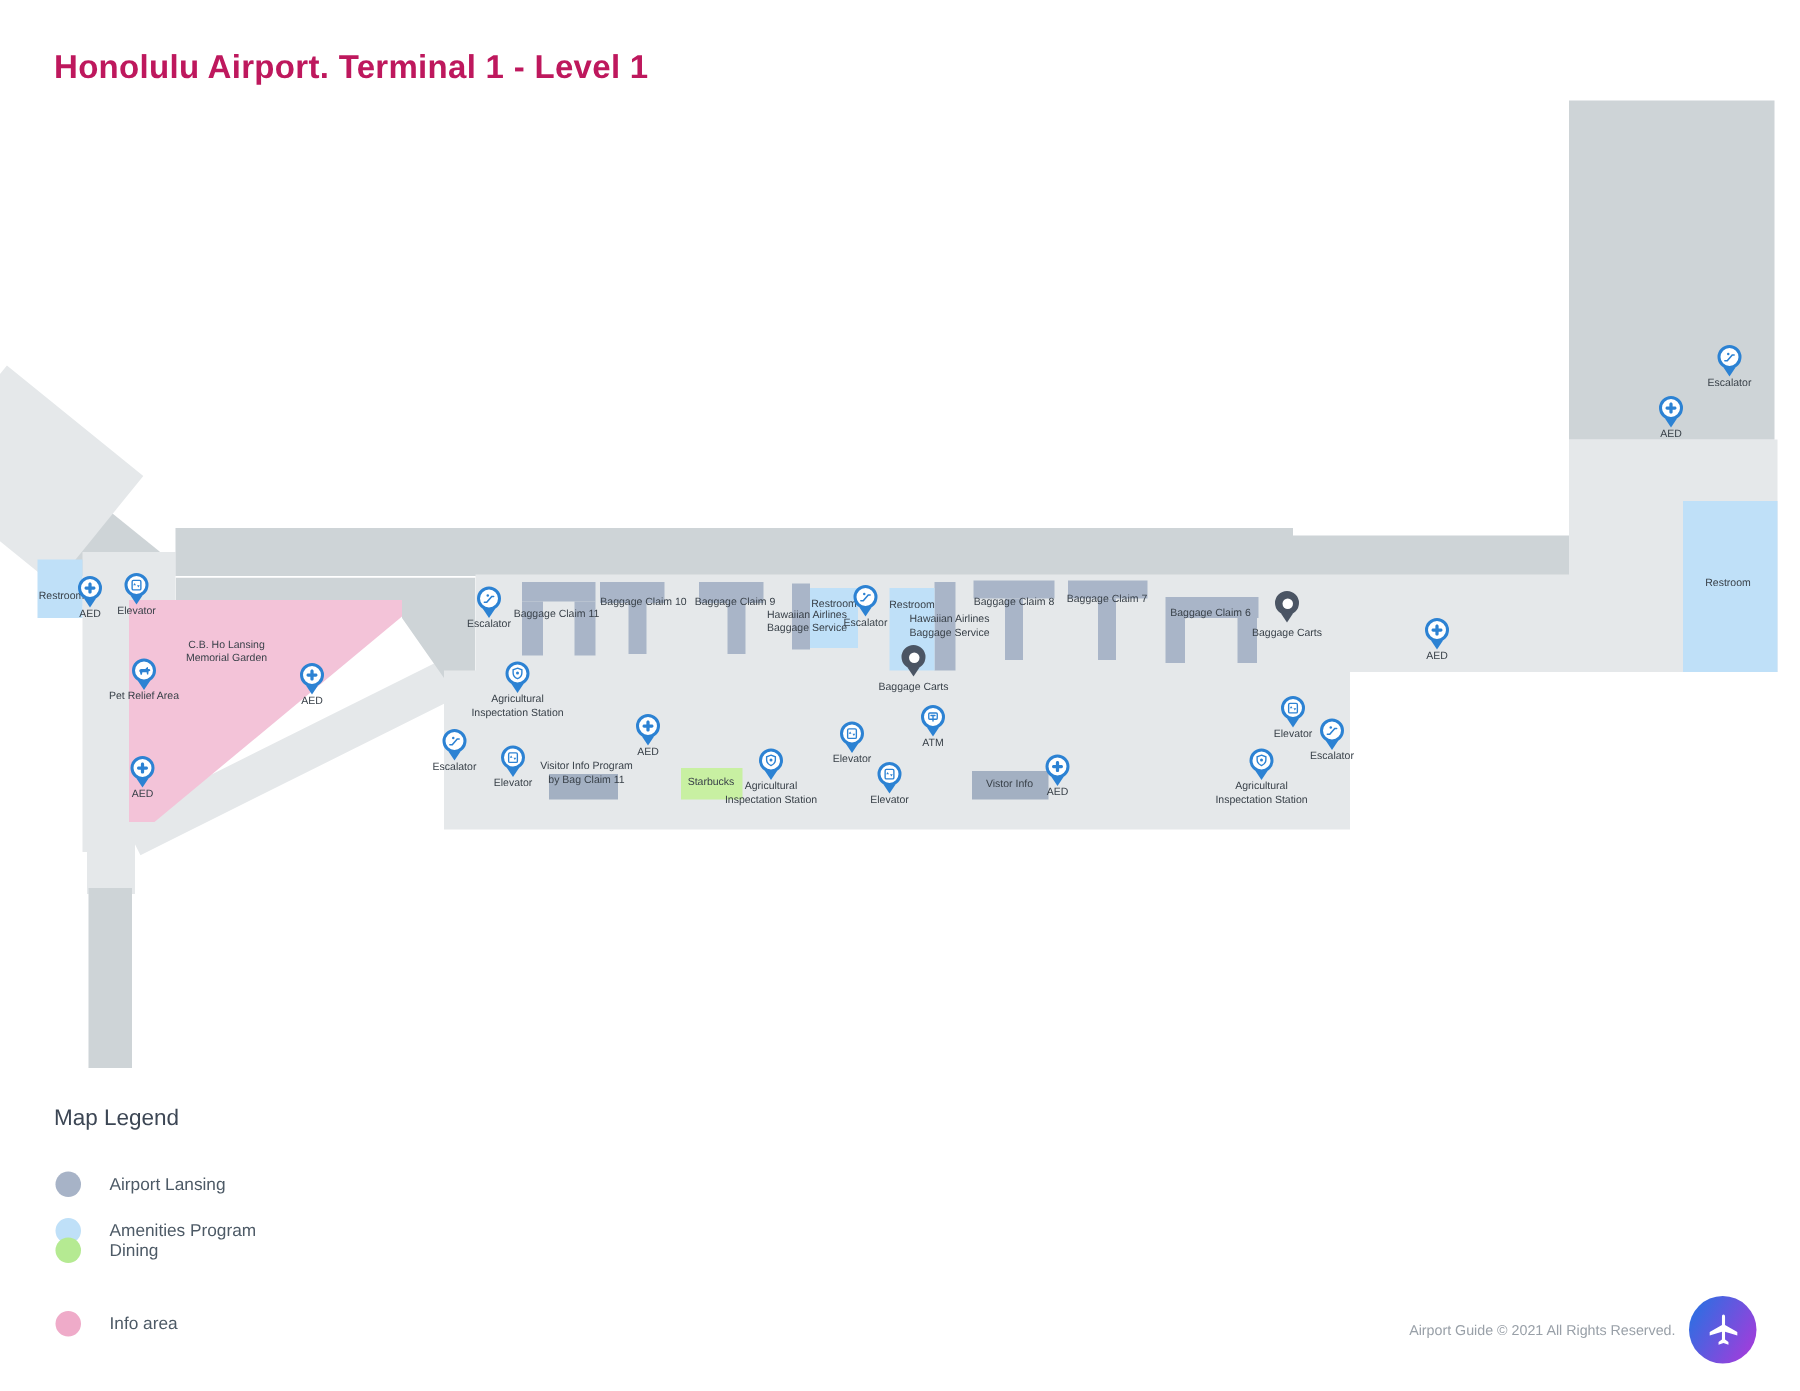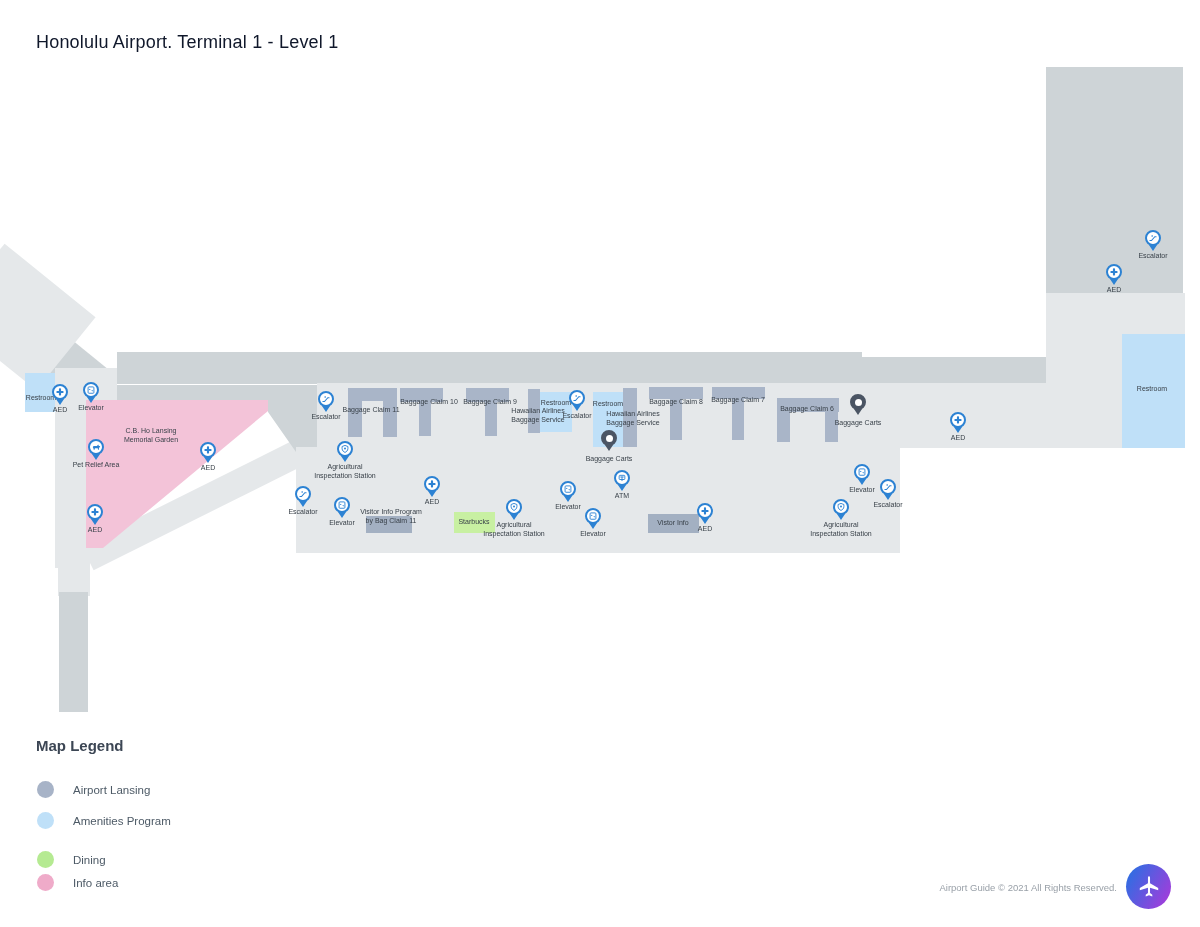--- a/index.html
+++ b/index.html
@@ -1,38 +1,38 @@
 <!DOCTYPE html>
 <html><head>
 <meta charset="utf-8">
 <style>
   * { margin:0; padding:0; box-sizing:border-box; }
   html,body { width:1200px; height:927px; background:#ffffff; overflow:hidden;
     font-family:"Liberation Sans","DejaVu Sans",sans-serif; }
   #stage { position:relative; width:1200px; height:927px; }
-  .page-title { position:absolute; left:36px; top:32px; font-size:18px; font-weight:400;
-    color:#0f172a; letter-spacing:.2px; }
+  .page-title { position:absolute; left:36px; top:32px; font-size:22px; font-weight:700;
+    color:#be185d; letter-spacing:.2px; }
   
   #map { position:absolute; left:0; top:0; width:1200px; height:927px; }
   .zone, .belt, .area { position:absolute; }
   .map-label { position:absolute; transform:translate(-50%,-50%); font-size:7px; line-height:1.3;
     color:#394149; text-align:center; white-space:pre; pointer-events:none; }
   
   .pin { position:absolute; width:0; height:0; }
   .pin-head { position:absolute; left:-8px; top:-8px; width:16px; height:16px; border-radius:50%;
     background:#ffffff; border:2.3px solid #2c82d3; display:flex; align-items:center; justify-content:center; }
   .pin-tail { position:absolute; left:-4px; top:7px; width:0; height:0;
     border-left:4px solid transparent; border-right:4px solid transparent; border-top:6px solid #2c82d3; }
   .pin.dark .pin-head { background:#4b5564; border-color:#4b5564; }
   .pin.dark .pin-tail { border-top-color:#4b5564; }
   .pin-dot { width:7px; height:7px; border-radius:50%; background:#ffffff; }
   .pin-label { position:absolute; transform:translateX(-50%); font-size:7px; line-height:1.3;
     color:#394149; text-align:center; white-space:pre; }
   
-  .legend-title { position:absolute; left:36px; top:737px; font-size:15px; font-weight:700; color:#3c4654; }
+  .legend-title { position:absolute; left:36px; top:737px; font-size:15px; font-weight:400; color:#3c4654; }
   .legend-item { position:absolute; left:37px; height:17px; display:flex; align-items:center; }
   .legend-swatch { width:17px; height:17px; border-radius:50%; flex:0 0 auto; }
   .legend-label { margin-left:19px; font-size:11.5px; color:#4d5a66; white-space:nowrap; }
   
   .footer-copy { position:absolute; right:83px; top:882px; font-size:9.5px; color:#99a0a8; }
   .footer-logo { position:absolute; left:1126px; top:864px; width:45px; height:45px; border-radius:50%;
     background:linear-gradient(120deg,#2e6ee2 10%,#a13ddb 90%); display:flex; align-items:center; justify-content:center; }
 </style>
 </head>
 <body>
@@ -332,21 +332,21 @@
 
   <div class="legend-title">Map Legend</div>
   <div class="legend-item" style="top:781px">
     <span class="legend-swatch" style="background: rgb(167, 179, 199);"></span>
     <span class="legend-label">Airport Lansing</span>
   </div>
   <div class="legend-item" style="top:812px">
     <span class="legend-swatch" style="background: rgb(191, 224, 248);"></span>
     <span class="legend-label">Amenities Program</span>
   </div>
-  <div class="legend-item" style="top:851px">
+  <div class="legend-item" style="top:825px">
     <span class="legend-swatch" style="background: rgb(181, 234, 146);"></span>
     <span class="legend-label">Dining</span>
   </div>
   <div class="legend-item" style="top:874px">
     <span class="legend-swatch" style="background: rgb(239, 171, 201);"></span>
     <span class="legend-label">Info area</span>
   </div>
 
   <div class="footer-copy">Airport Guide © 2021 All Rights Reserved.</div>
   <div class="footer-logo">

